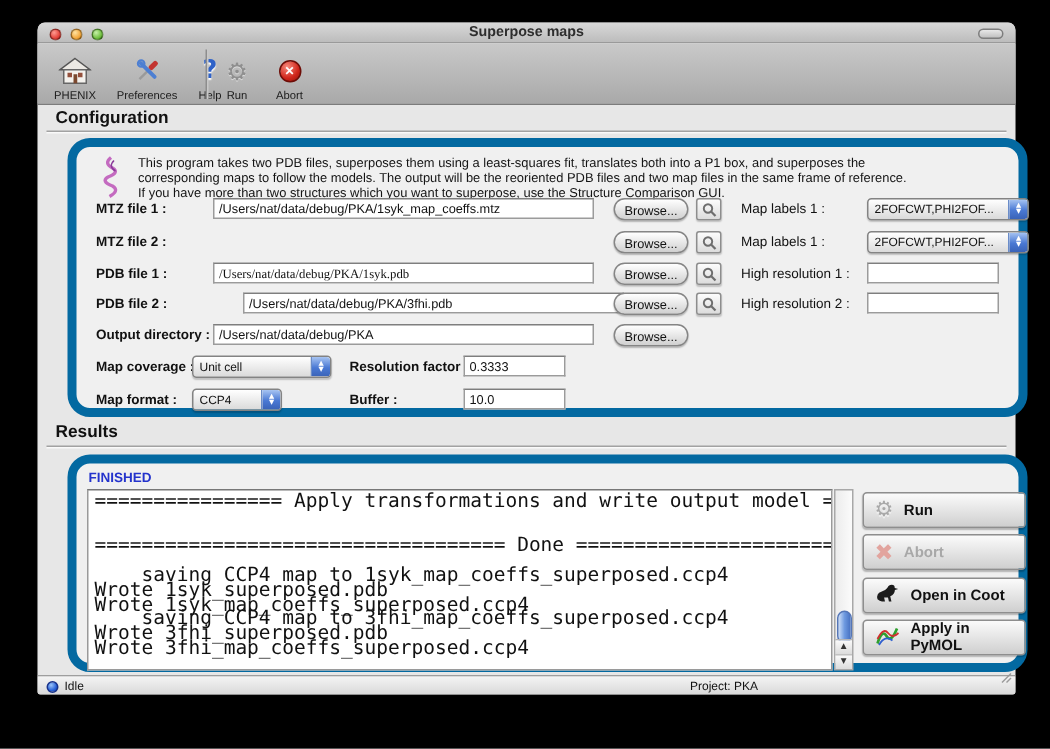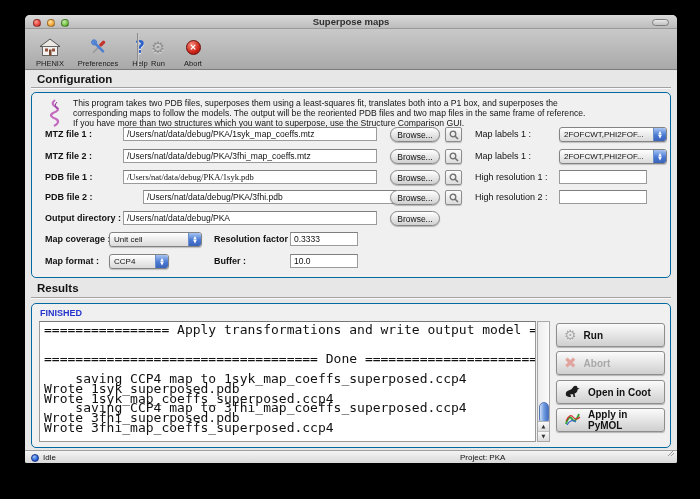--- a/index.html
+++ b/index.html
@@ -37,22 +37,22 @@
   .abort-circ { width:15px; height:15px; border-radius:50%; border:1px solid #6d0d07;
     background:radial-gradient(circle at 35% 28%, #f78a7c, #cf251a 60%, #8e130c);
     color:#fff; font-size:8px; font-weight:bold; line-height:13px; text-align:center; }
 
   
   .sectitle { position:absolute; left:12px; font-size:11.5px; font-weight:bold; color:#111; }
   .secline { position:absolute; left:6px; right:6px; height:2px;
     border-top:1px solid #a2a2a2; border-bottom:1px solid #fafafa; }
 
   
-  .panel { position:absolute; left:6px; width:640px; background:#f0f0f0;
-    border:1px solid #0369a1; border-radius:5px; }
+  .panel { position:absolute; left:20px; width:640px; background:#f0f0f0;
+    border:6px solid #0369a1; border-radius:15px; }
   #config-panel { top:77px; height:186px; }
   #results-panel { top:288px; height:145px; }
 
   .desc-icon { position:absolute; left:14px; top:6px; width:18px; height:28px; }
   .descline { position:absolute; left:41px; font-size:8.6px; color:#141414; white-space:nowrap; }
 
   .flabel { position:absolute; left:13px; font-size:9px; font-weight:bold; color:#111; line-height:15px; white-space:nowrap;}
   .rlabel { position:absolute; left:443px; font-size:9px; font-weight:normal; color:#111; line-height:15px; white-space:nowrap;}
   .row { position:absolute; left:0; right:0; height:15px; }
   .finput { position:absolute; top:0; height:14px; background:#fff; border:1px solid #9b9b9b;
@@ -195,21 +195,20 @@
           <span>2FOFCWT,PHI2FOF...</span>
           <span class="dd-arrows">
               <span>▲</span>
               <span>▼</span>
             </span>
         </div>
       </div>
 
       <div class="row" style="top:56px">
         <span class="flabel">MTZ file 2 :</span>
-        <input class="finput" style="left: 91px; width: 254px;" readonly="" value="/Users/nat/data/debug/PKA/3fhi_map_coeffs.mtz">
         <button class="browse">Browse...</button>
         <button class="mag">
           <svg width="10" height="10">
               <circle cx="4" cy="4" r="2.8" fill="none" stroke="#6e6e6e" stroke-width="1.3"></circle>
               <line x1="6.2" y1="6.2" x2="9" y2="9" stroke="#6e6e6e" stroke-width="1.5"></line>
             </svg>
         </button>
         <span class="rlabel">Map labels 1 :</span>
         <div class="dropdown" style="left:527px;width:108px">
           <span>2FOFCWT,PHI2FOF...</span>

